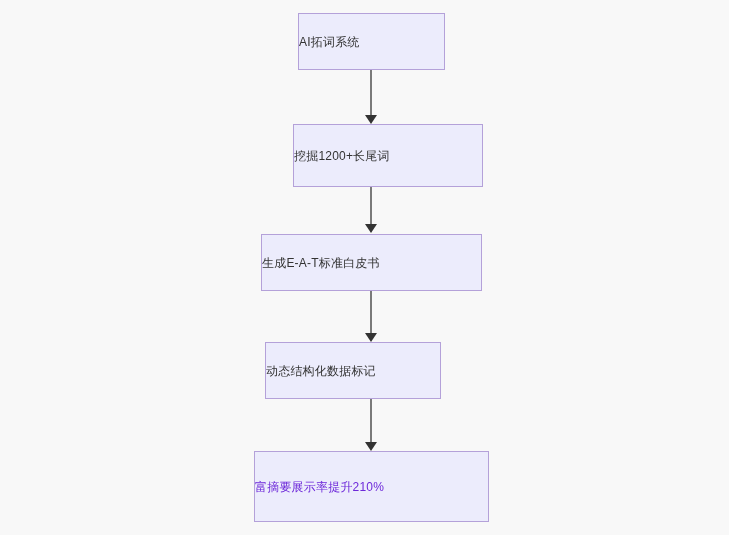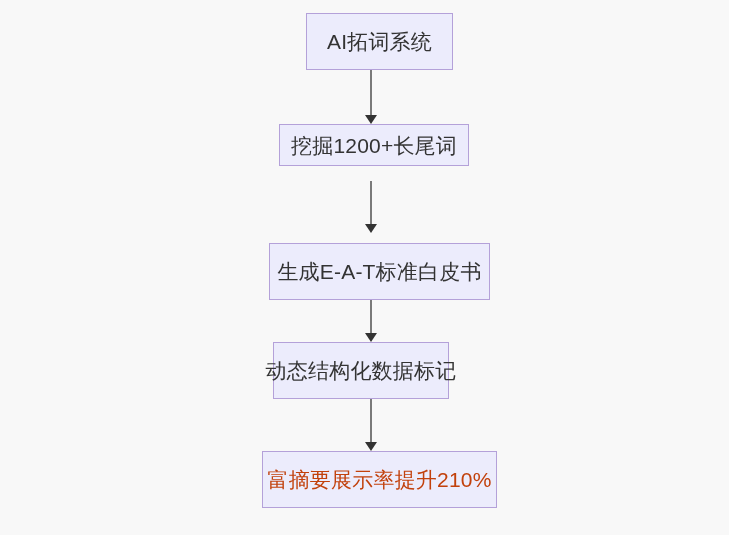--- a/index.html
+++ b/index.html
@@ -20,27 +20,26 @@
     height: 535px;
   }
   .node {
     position: absolute;
     box-sizing: border-box;
     background: #ececfc;
     border: 1.5px solid #b4a1d9;
     border-radius: 0;
     display: flex;
     align-items: center;
-    justify-content: center;
+    justify-content: flex-start;
     color: #333333;
-    font-size: 21px;
+    font-size: 12px;
     line-height: 1;
     letter-spacing: 0.2px;
     white-space: nowrap;
-    margin-left: 8px;
   }
   .node-label {
     display: block;
   }
   .edge {
     position: absolute;
     width: 0;
   }
   .edge-line {
     position: absolute;
@@ -80,29 +79,29 @@
   </div>
   <div class="edge" style="left: 371px; top: 399px; height: 52px;">
     <div class="edge-line" style="height: 44px; background: rgb(122, 122, 122);"></div>
     <div class="edge-head" style="top: 43px; border-top-color: rgb(51, 51, 51);"></div>
   </div>
 
   <div class="node" style="left: 298px; top: 13px; width: 147px; height: 57px; background: rgb(236, 236, 252); border-color: rgb(180, 161, 217); color: rgb(51, 51, 51);">
     <span class="node-label">AI拓词系统</span>
   </div>
 
-  <div class="node" style="left: 271px; top: 124px; width: 190px; height: 42px; background: rgb(236, 236, 252); border-color: rgb(180, 161, 217); color: rgb(51, 51, 51);">
+  <div class="node" style="left: 293px; top: 124px; width: 190px; height: 63px; background: rgb(236, 236, 252); border-color: rgb(180, 161, 217); color: rgb(51, 51, 51);">
     <span class="node-label">挖掘1200+长尾词</span>
   </div>
 
-  <div class="node" style="left: 261px; top: 243px; width: 221px; height: 57px; background: rgb(236, 236, 252); border-color: rgb(180, 161, 217); color: rgb(51, 51, 51);">
+  <div class="node" style="left: 261px; top: 234px; width: 221px; height: 57px; background: rgb(236, 236, 252); border-color: rgb(180, 161, 217); color: rgb(51, 51, 51);">
     <span class="node-label">生成E-A-T标准白皮书</span>
   </div>
 
   <div class="node" style="left: 265px; top: 342px; width: 176px; height: 57px; background: rgb(236, 236, 252); border-color: rgb(180, 161, 217); color: rgb(51, 51, 51);">
     <span class="node-label">动态结构化数据标记</span>
   </div>
 
-  <div class="node" style="left: 254px; top: 451px; width: 235px; height: 57px; background: rgb(236, 236, 252); border-color: rgb(180, 161, 217); color: #c2410c;">
+  <div class="node" style="left: 254px; top: 451px; width: 235px; height: 71px; background: rgb(236, 236, 252); border-color: rgb(180, 161, 217); color: #6d28d9;">
     <span class="node-label">富摘要展示率提升210%</span>
   </div>
 
 </div>
 
 </body></html>

